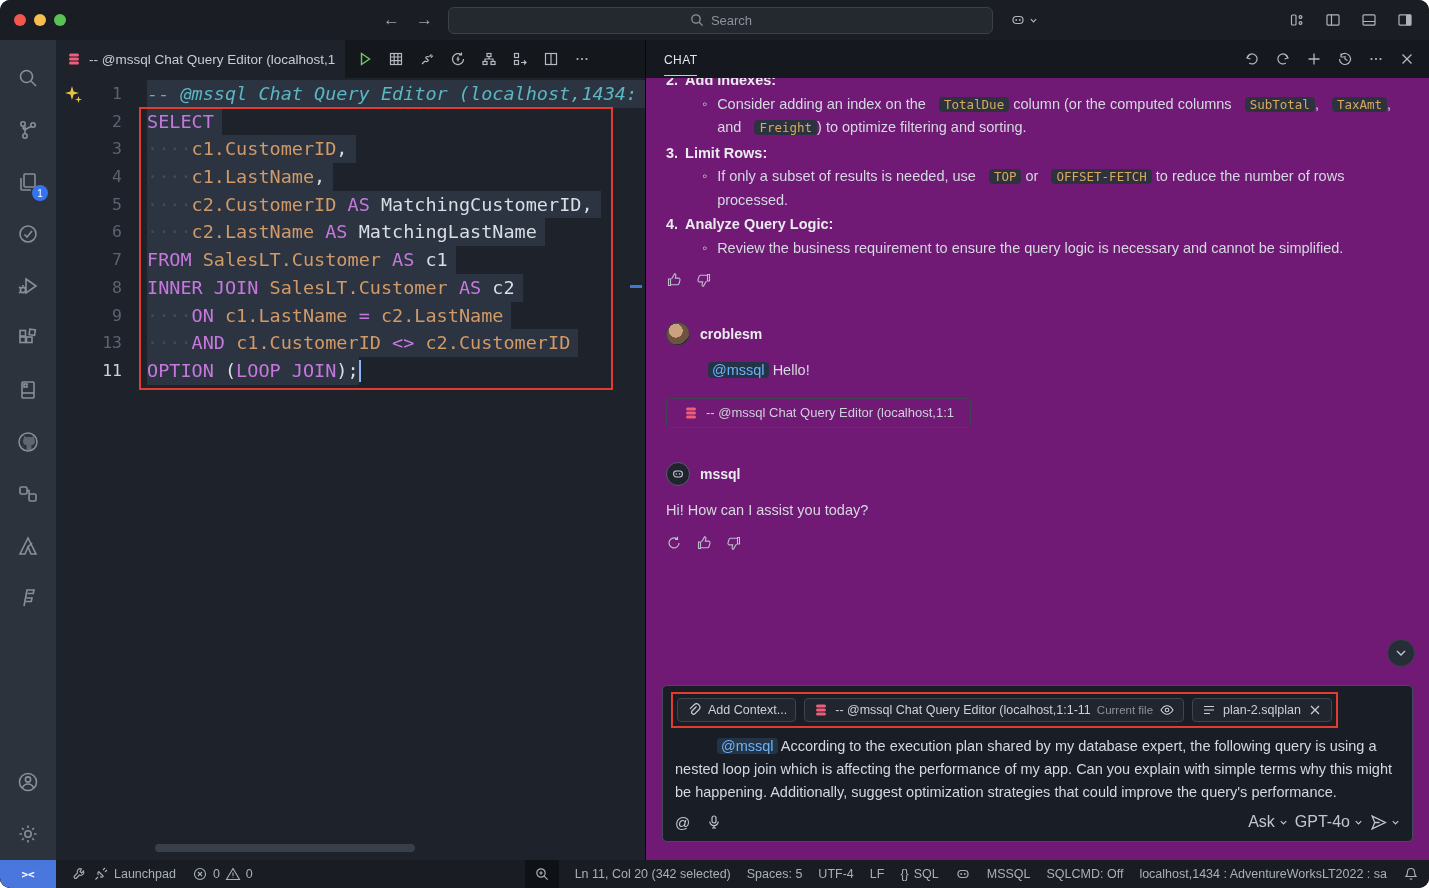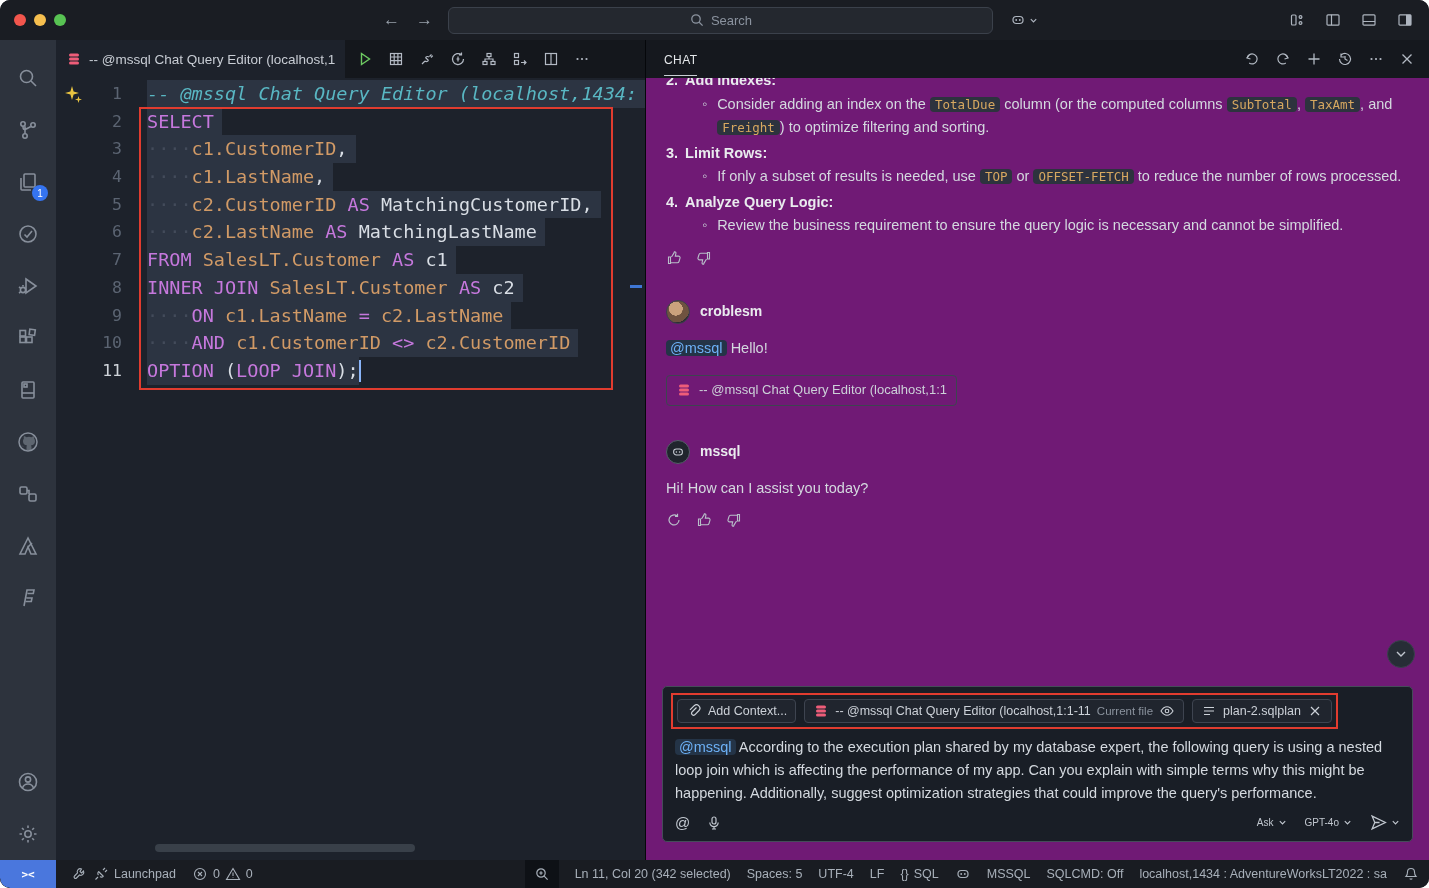--- a/index.html
+++ b/index.html
@@ -58,44 +58,44 @@
   .chat-panel{flex:1;background:#701a75;border-left:1px solid #05070a;display:flex;flex-direction:column;}
   .chat-header{height:38px;flex:none;display:flex;align-items:center;padding:0 14px 0 18px;position:relative;z-index:2;background:#15181e;}
   .chat-title{font-size:12px;color:#e4e7ea;letter-spacing:.4px;padding:10px 0 8px;border-bottom:1px solid #c9ced4;}
   .ch-icons{margin-left:auto;display:flex;gap:15px;align-items:center;color:#b3bac4;}
   .chat-scroll{flex:1;position:relative;overflow:hidden;padding:0 16px 0 20px;font-size:14.5px;line-height:22.5px;}
   .chat-content{margin-top:-9px;}
   .li-head{display:flex;gap:7px;font-weight:bold;color:#e9ebee;}
   .chat-ul{margin:0 0 2px 0;padding:0;list-style:none;}
   .chat-li{display:flex;gap:10px;padding-left:36px;margin:1px 0;}
   .bullet-marker{color:#c9ced6;flex:none;}
-  .cchip{background:#2d333e;border-radius:4px;padding:0 5px;font-family:"DejaVu Sans Mono",monospace;font-size:12.5px;color:#d7a860;}
+  .cchip{background:#2d333e;border-radius:4px;padding:0 5px;font-family:"DejaVu Sans Mono",monospace;font-size:12.5px;color:#d7a860;margin-left:9px;}
   .fb-row{display:flex;gap:14px;margin-top:13px;color:#b8bfc9;}
   .msg-head{display:flex;align-items:center;gap:10px;margin-top:34px;}
   .avatar{width:24px;height:24px;border-radius:50%;flex:none;}
   .avatar-user{background:radial-gradient(circle at 40% 35%,#caa27d 0 35%,#6f5340 36% 70%,#2e2a33 71%);border:1px solid #3a414d;}
   .avatar-bot{background:#20252d;border:1px solid #565e6a;display:flex;align-items:center;justify-content:center;color:#c9ced6;}
   .msg-name{font-weight:bold;color:#e9ebee;font-size:14px;}
   .msg-body{margin-top:13px;}
-  .mention{background:#243447;color:#6db1f6;border-radius:4px;padding:0 4px;}
+  .mention{background:#243447;color:#6db1f6;border-radius:4px;padding:0 4px;margin-left:42px;}
   .attach-pill{display:inline-flex;align-items:center;gap:7px;margin-top:16px;border:1px solid #3e4450;
-    border-radius:4px;padding:3px 9px;font-size:13px;color:#ccd1d8;white-space:nowrap;}
+    border-radius:4px;padding:3px 16px;font-size:13px;color:#ccd1d8;white-space:nowrap;}
   .msg-actions{display:flex;gap:14px;margin-top:13px;color:#b8bfc9;}
   .scroll-down{position:absolute;right:14px;bottom:14px;width:28px;height:28px;border-radius:50%;
     background:#272d36;border:1px solid #3a414d;display:flex;align-items:center;justify-content:center;color:#c1c7cf;}
   
   .chat-input{margin:4px 16px 18px 16px;background:#191e26;border:1px solid #454c59;border-radius:5px;padding:10px 12px;flex:none;}
   .ctx-row{display:inline-flex;gap:8px;align-items:center;outline:2px solid #e13c2f;outline-offset:4px;margin:2px 8px 0 2px;}
   .chip{display:inline-flex;align-items:center;gap:6px;border:1px solid #3e4450;background:#20252e;
     border-radius:4px;height:24px;padding:0 8px;font-size:12.5px;color:#ccd1d8;white-space:nowrap;}
   .chip .dim{color:#8b939e;font-size:11.5px;}
   .input-text{margin-top:13px;font-size:14.5px;line-height:23px;color:#d4d9df;}
   .input-bottom{display:flex;align-items:center;margin-top:9px;color:#c1c7cf;}
   .ib-left{display:flex;gap:16px;align-items:center;font-size:15px;}
-  .ib-right{margin-left:auto;display:flex;gap:18px;align-items:center;font-size:10px;}
+  .ib-right{margin-left:auto;display:flex;gap:7px;align-items:center;font-size:16px;}
   .dd{display:inline-flex;align-items:center;gap:4px;}
   
   .statusbar{height:28px;background:#191c22;display:flex;align-items:center;font-size:12.5px;color:#a8b0ba;}
   .sb-remote{height:100%;width:56px;background:#4a77dd;color:#fff;display:flex;align-items:center;justify-content:center;
     font-family:"DejaVu Sans Mono",monospace;font-size:11px;font-weight:bold;flex:none;border-bottom-left-radius:10px;}
   .sb-item{display:flex;align-items:center;gap:5px;margin-left:16px;white-space:nowrap;}
   .sb-right{margin-left:auto;display:flex;align-items:center;margin-right:10px;}
   .sb-zoom{background:#0e1116;height:28px;width:34px;display:flex;align-items:center;justify-content:center;margin-left:0;}
 </style>
 </head>
@@ -303,21 +303,21 @@
         <div class="code-area">
             <div class="cl"><span class="ln">1</span><span class="lc"><span class="sel full"><span class="tok-comment">-- @mssql Chat Query Editor (localhost,1434:</span></span></span></div>
             <div class="cl"><span class="ln">2</span><span class="lc"><span class="sel"><span class="tok-kw">SELECT</span></span></span></div>
             <div class="cl"><span class="ln">3</span><span class="lc"><span class="sel"><span class="tok-ws">····</span><span class="tok-id">c1.CustomerID</span><span class="tok-fg">,</span></span></span></div>
             <div class="cl"><span class="ln">4</span><span class="lc"><span class="sel"><span class="tok-ws">····</span><span class="tok-id">c1.LastName</span><span class="tok-fg">,</span></span></span></div>
             <div class="cl"><span class="ln">5</span><span class="lc"><span class="sel"><span class="tok-ws">····</span><span class="tok-id">c2.CustomerID </span><span class="tok-kw">AS </span><span class="tok-fg">MatchingCustomerID,</span></span></span></div>
             <div class="cl"><span class="ln">6</span><span class="lc"><span class="sel"><span class="tok-ws">····</span><span class="tok-id">c2.LastName </span><span class="tok-kw">AS </span><span class="tok-fg">MatchingLastName</span></span></span></div>
             <div class="cl"><span class="ln">7</span><span class="lc"><span class="sel"><span class="tok-kw">FROM </span><span class="tok-id">SalesLT.Customer </span><span class="tok-kw">AS </span><span class="tok-fg">c1</span></span></span></div>
             <div class="cl"><span class="ln">8</span><span class="lc"><span class="sel"><span class="tok-kw">INNER JOIN </span><span class="tok-id">SalesLT.Customer </span><span class="tok-kw">AS </span><span class="tok-fg">c2</span></span></span></div>
             <div class="cl"><span class="ln">9</span><span class="lc"><span class="sel"><span class="tok-ws">····</span><span class="tok-kw">ON </span><span class="tok-id">c1.LastName </span><span class="tok-kw">= </span><span class="tok-id">c2.LastName</span></span></span></div>
-            <div class="cl"><span class="ln">10</span><span class="lc"><span class="sel"><span class="tok-ws">····</span><span class="tok-kw">AND </span><span class="tok-id">c1.CustomerID </span><span class="tok-kw">&lt;&gt; </span><span class="tok-id">c2.CustomerID</span></span></span></div>
+            <div class="cl"><span class="ln">13</span><span class="lc"><span class="sel"><span class="tok-ws">····</span><span class="tok-kw">AND </span><span class="tok-id">c1.CustomerID </span><span class="tok-kw">&lt;&gt; </span><span class="tok-id">c2.CustomerID</span></span></span></div>
             <div class="cl"><span class="ln active">11</span><span class="lc"><span class="sel nopad"><span class="tok-kw">OPTION </span><span class="tok-fg">(</span><span class="tok-kw">LOOP JOIN</span><span class="tok-fg">);</span></span><span class="cursor"></span></span></div>
           </div>
         <div class="ed-redbox"></div>
         <div class="vscroll">
             <div class="mark"></div>
           </div>
         <div class="hscroll"></div>
       </div>
     </div>
 

